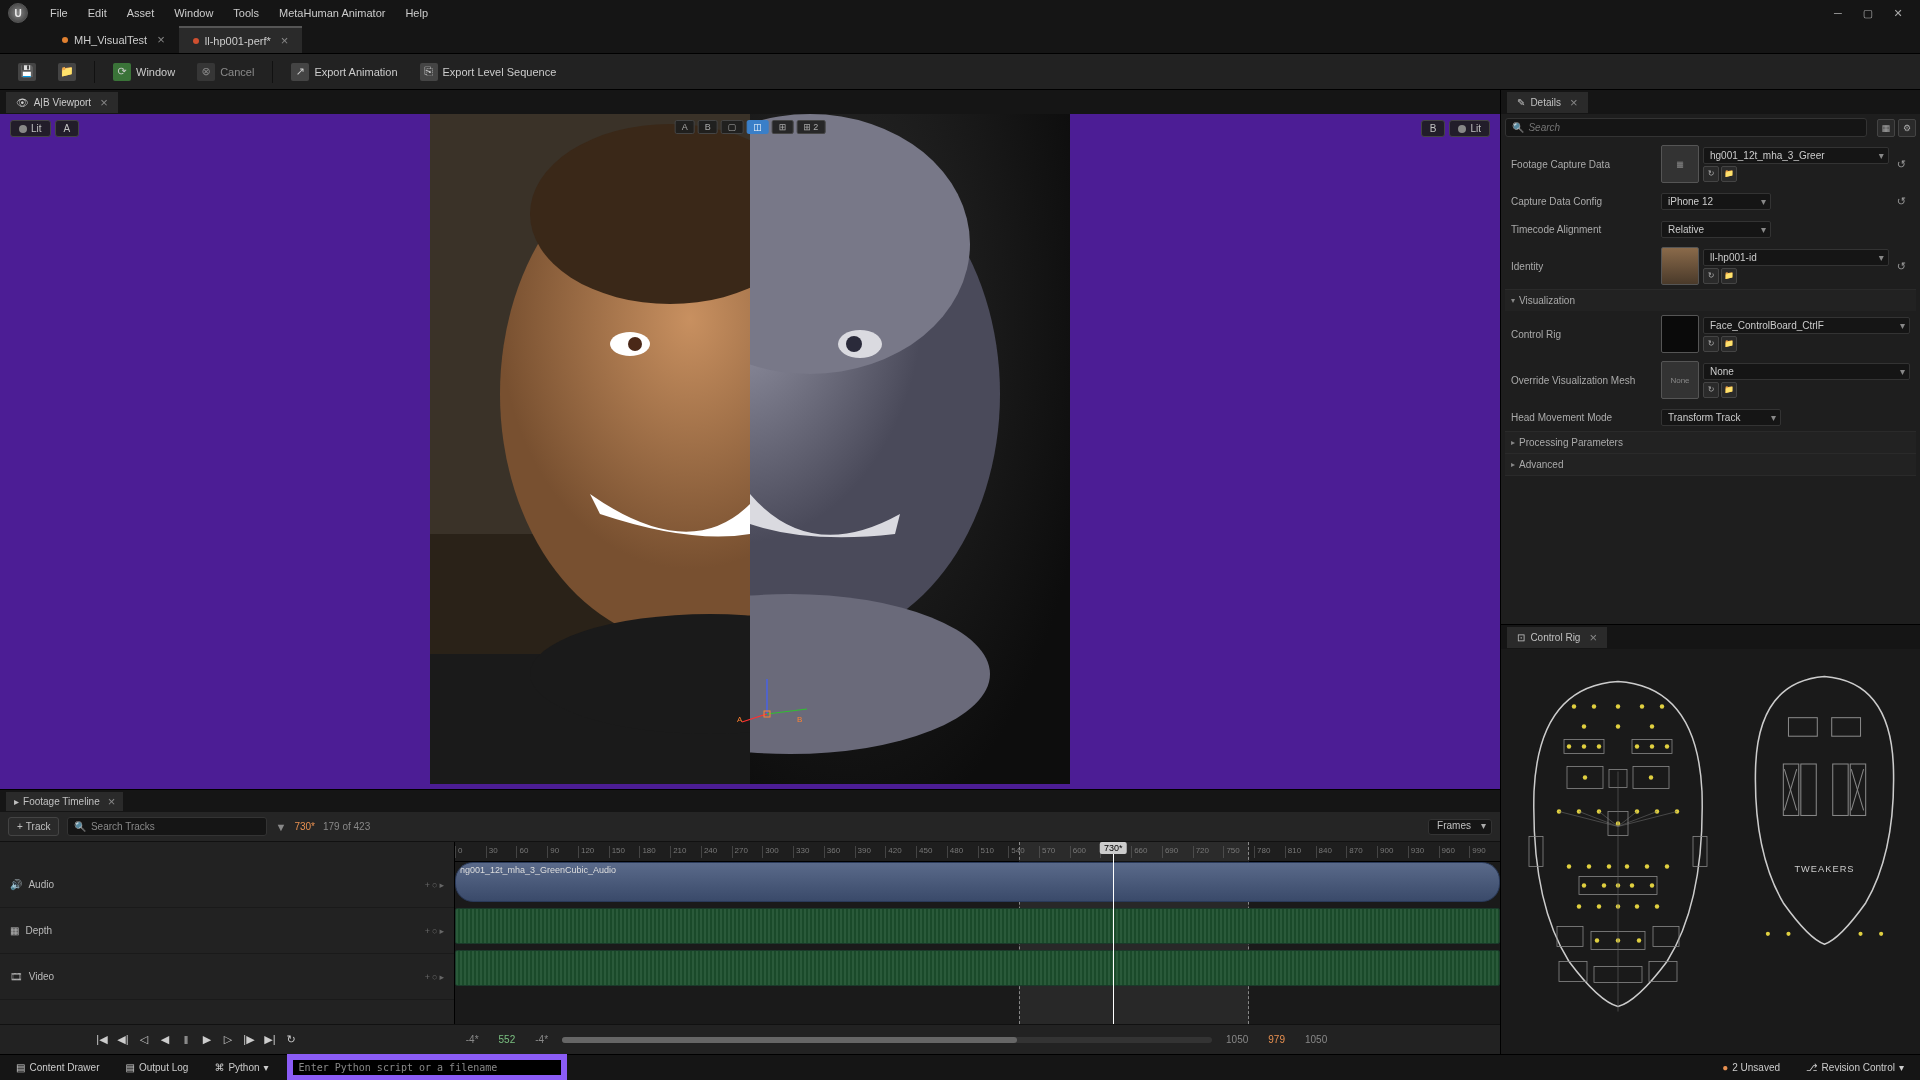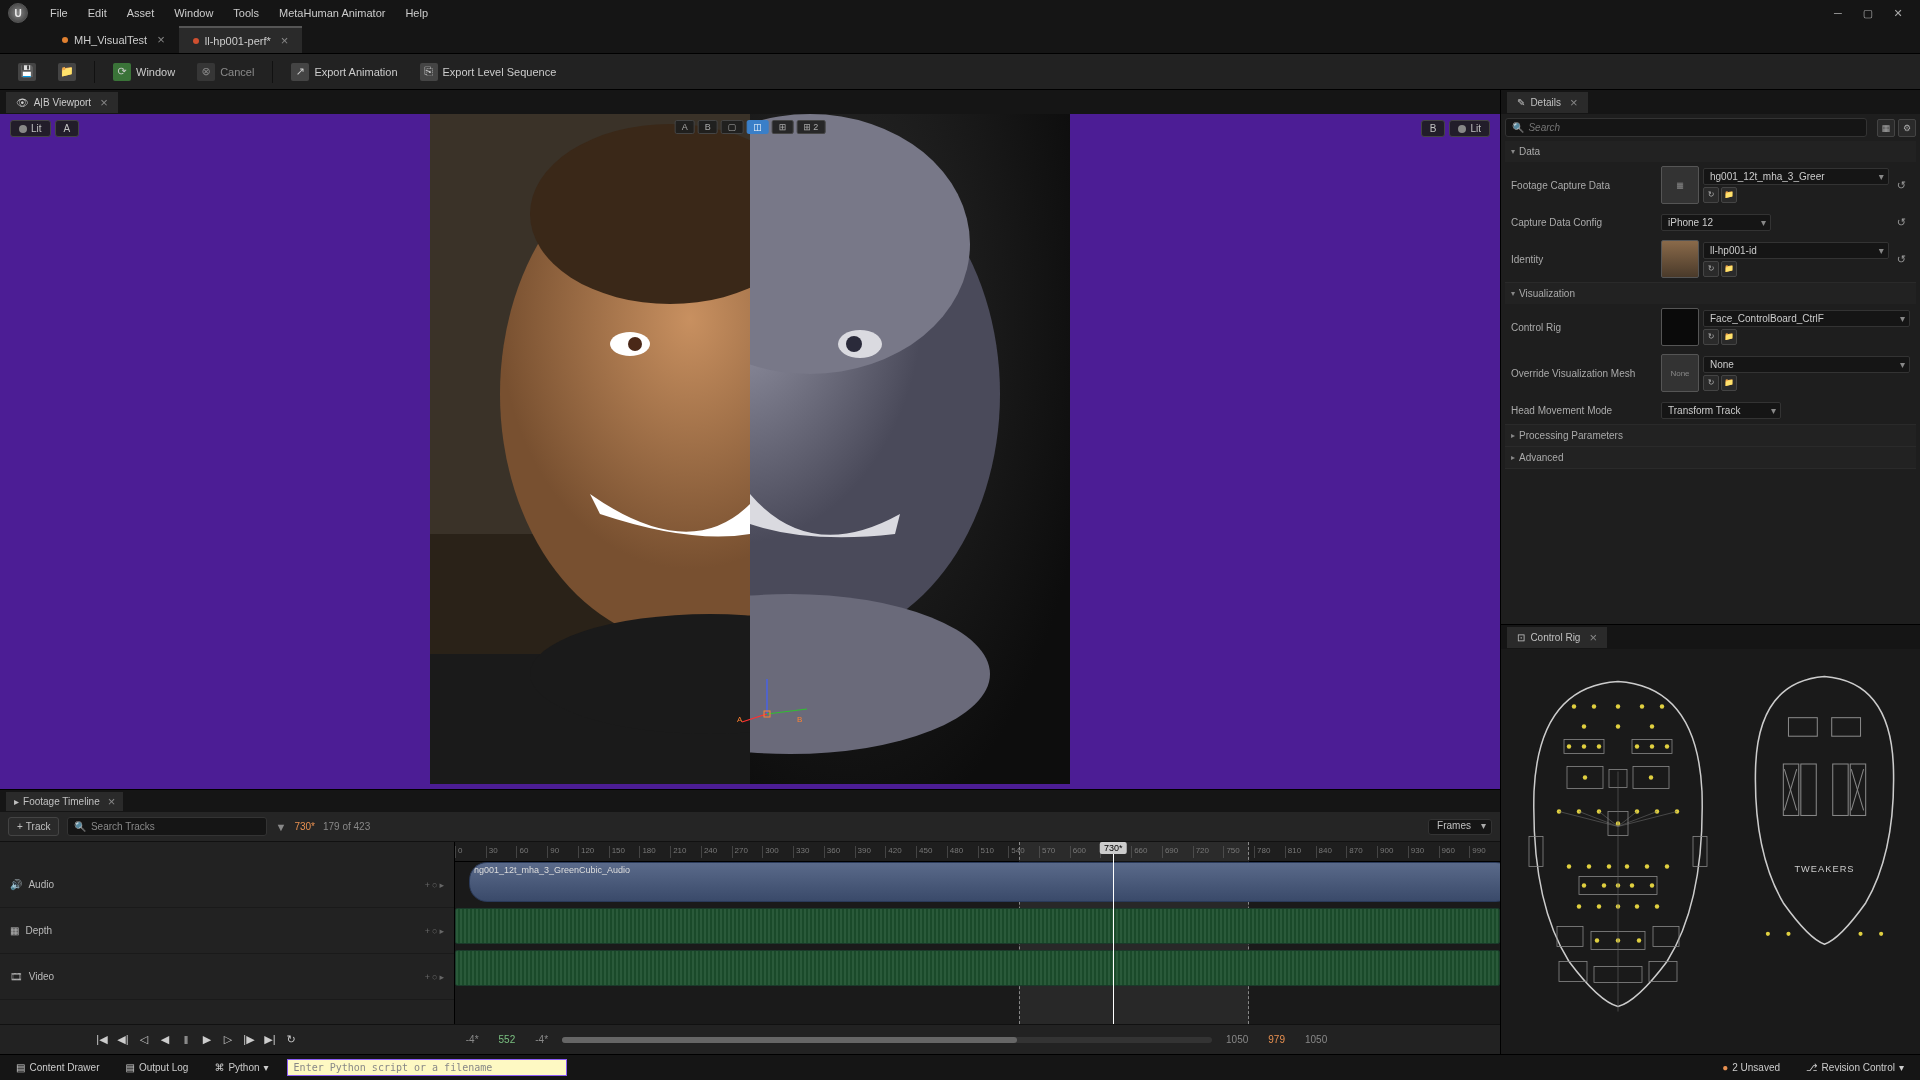--- a/index.html
+++ b/index.html
@@ -111,21 +111,21 @@
     .revert { color:#999; cursor:pointer; font-size:11px; padding:0 4px;}
     
     .controlrig-panel { flex:0 0 430px; border-top:1px solid #000; display:flex; flex-direction:column; min-height:0;}
     .rig-canvas { flex:1; background: #1a1a1a; position:relative; padding: 8px; display:flex; gap:10px;}
     .rig-face { flex:0 0 218px; position:relative;}
     .rig-side { flex:1; position:relative;}
     
     
     .bottombar { height: 26px; background: #151515; border-top: 1px solid #000; display: flex; align-items: center; padding: 0 8px; gap: 10px; font-size:10px;}
     .bb-btn { display:flex; align-items:center; gap:4px; padding:3px 8px; cursor:pointer; color:#ccc;}
-    .python-input { flex:0 0 280px; background:#fef9c3; border:1px solid #8b5cf6; padding:2px 6px; font-family:monospace; font-size:10px; color:#888;}
+    .python-input { flex:0 0 280px; background:#000000; border:6px solid #8b5cf6; padding:2px 6px; font-family:monospace; font-size:10px; color:#888;}
     .bb-right { margin-left:auto; display:flex; gap:10px;}
     .unsaved-dot { color:#e89050;}
     
     .rig-svg-label { font-size:7px; fill:#888; }
   </style>
 </head>
 <body>
 
 <div class="titlebar">
   <div class="ue-logo">U</div>
@@ -351,21 +351,21 @@
               <div class="ruler-tick" style="left: 76.4706%;">780</div>
               <div class="ruler-tick" style="left: 79.4118%;">810</div>
               <div class="ruler-tick" style="left: 82.3529%;">840</div>
               <div class="ruler-tick" style="left: 85.2941%;">870</div>
               <div class="ruler-tick" style="left: 88.2353%;">900</div>
               <div class="ruler-tick" style="left: 91.1765%;">930</div>
               <div class="ruler-tick" style="left: 94.1176%;">960</div>
               <div class="ruler-tick" style="left: 97.0588%;">990</div>
             </div>
           <div class="tl-region" style="left:54%; width:22%;"></div>
-          <div class="tl-clip clip-audio" style="left:14px; width:100%;border-radius:18px;"><span>hg001_12t_mha_3_GreenCubic_Audio</span></div>
+          <div class="tl-clip clip-audio" style="left:0; width:100%;border-radius:18px;"><span>hg001_12t_mha_3_GreenCubic_Audio</span></div>
           <div class="tl-clip clip-depth" style="left:0; width:100%; top:66px; height:36px;"></div>
           <div class="tl-clip clip-video" style="left:0; width:100%; top:108px; height:36px;"></div>
           <div class="tl-playhead" style="left:63%;">
             <div class="tl-playhead-tag">730*</div>
           </div>
         </div>
       </div>
       <div class="tl-transport">
         <div style="width:80px;"></div>
         <div class="transport-btn">|◀</div>
@@ -407,41 +407,46 @@
         <input placeholder="Search" style="">
       </div>
       <div class="panel-icons">
         <div class="panel-iconbtn">▦</div>
         <div class="panel-iconbtn">⚙</div>
       </div>
     </div>
 
     <div class="details-body">
       <div class="section">
-        <div class="section-hdr">Data</div>
         <div class="prop-row">
           <div class="prop-label">Footage Capture Data</div>
           <div class="prop-val">
             <div class="thumb">▦</div>
             <div style="flex:1; display:flex; flex-direction:column; gap:2px;">
               <div class="dropdown">hg001_12t_mha_3_Greer</div>
               <div style="display:flex; gap:2px;">
                   <div class="mini-icon">↻</div>
                   <div class="mini-icon">📁</div>
                 </div>
             </div>
             <span class="revert">↺</span>
           </div>
         </div>
         <div class="prop-row">
           <div class="prop-label">Capture Data Config</div>
           <div class="prop-val">
             <div class="dropdown" style="flex:0 0 110px;">iPhone 12</div>
             <span class="revert" style="margin-left:auto;">↺</span>
           </div>
+        </div>
+        <div class="prop-row">
+          <div class="prop-label">Timecode Alignment</div>
+          <div class="prop-val">
+              <div class="dropdown" style="flex:0 0 110px;">Relative</div>
+            </div>
         </div>
         <div class="prop-row">
           <div class="prop-label">Identity</div>
           <div class="prop-val">
             <div class="thumb" style="background:linear-gradient(#8a6a4a,#4a3a2a);"></div>
             <div style="flex:1; display:flex; flex-direction:column; gap:2px;">
               <div class="dropdown">ll-hp001-id</div>
               <div style="display:flex; gap:2px;">
                   <div class="mini-icon">↻</div>
                   <div class="mini-icon">📁</div>

